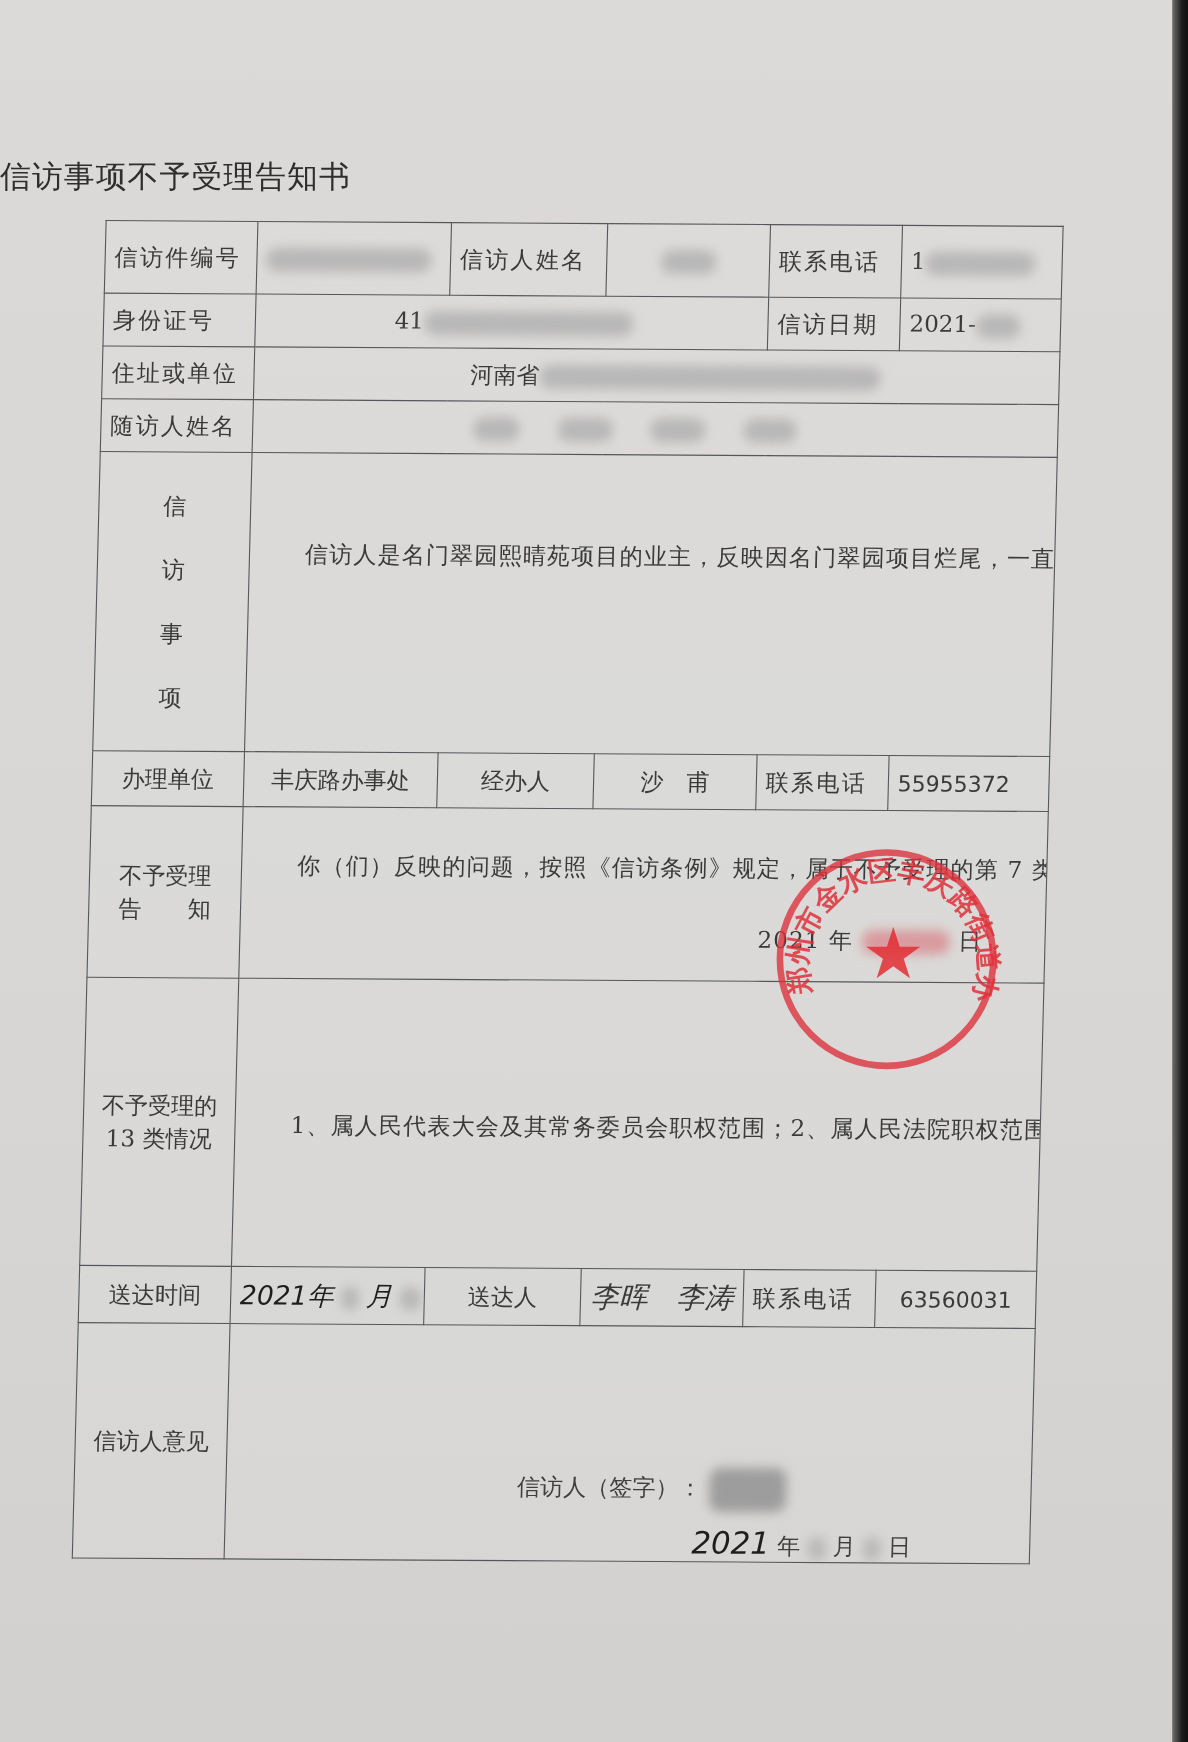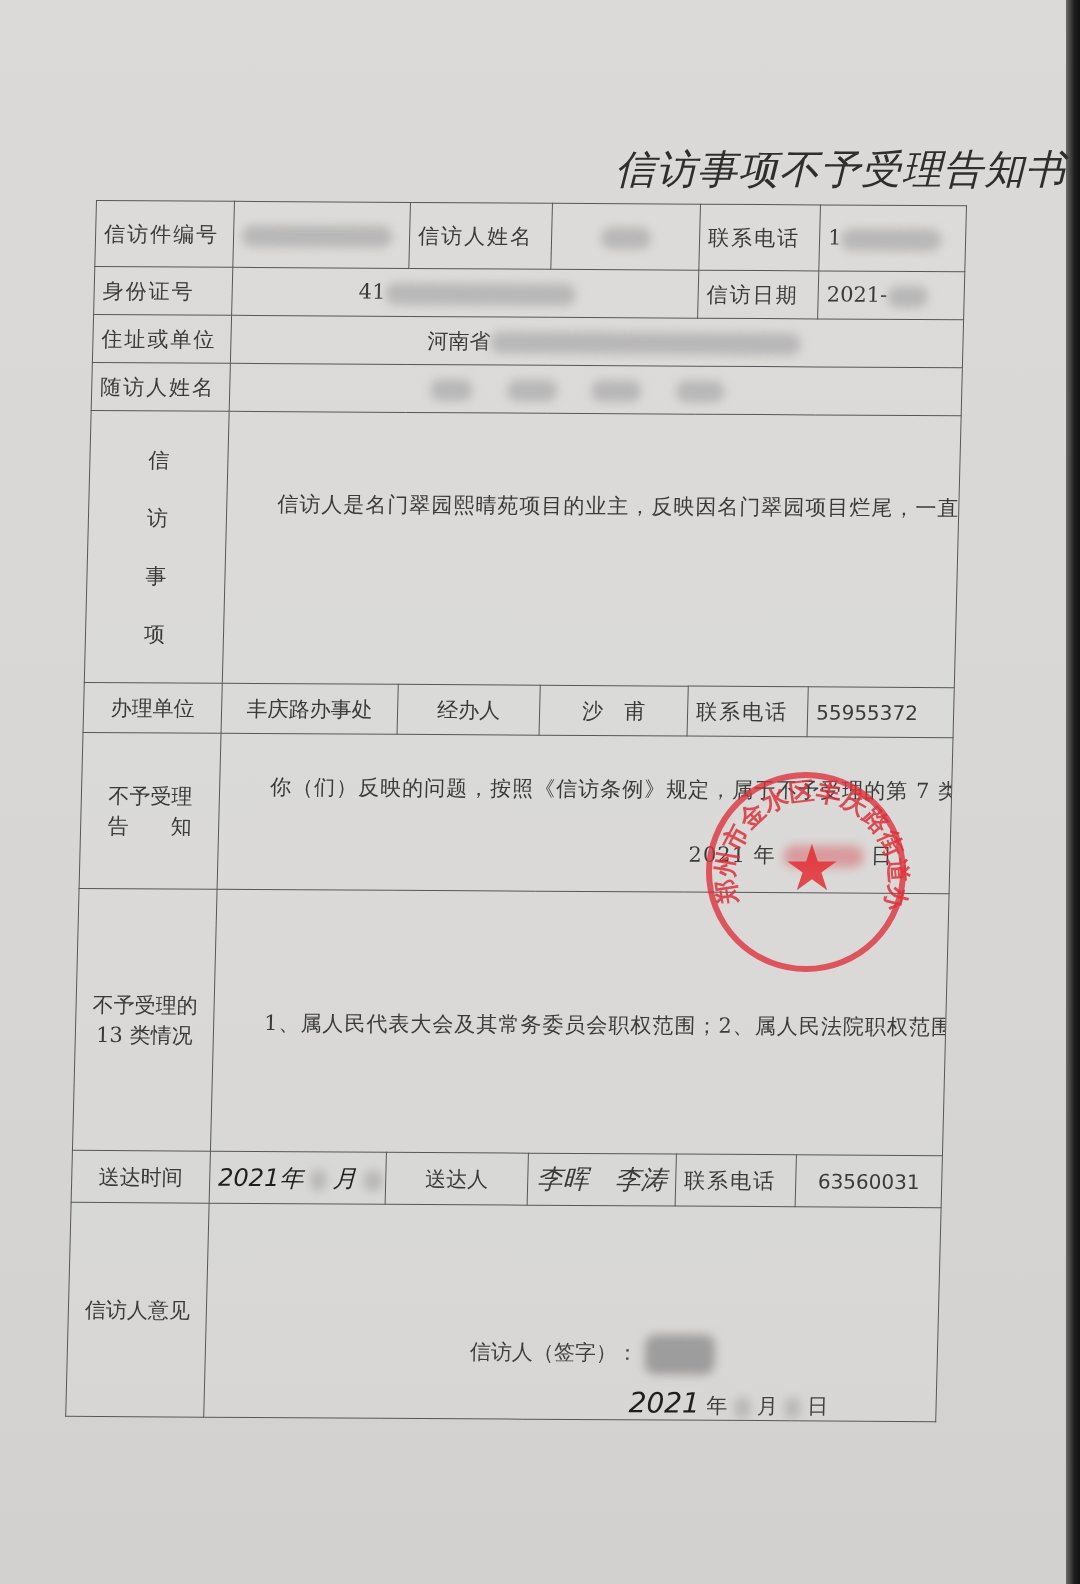--- a/index.html
+++ b/index.html
@@ -12,24 +12,23 @@
   .paper {
     position: absolute; left: 0; top: 0; width: 1066px; height: 1584px;
     background: linear-gradient(180deg, #dcdad9 0%, #d9d8d7 30%, #d7d6d5 60%, #d2d1d0 100%);
   }
   .edge {
     position: absolute; left: 1066px; top: 0; width: 14px; height: 1584px;
     background: linear-gradient(90deg, #6b6b6b 0%, #1d1d1d 60%, #111 100%);
   }
   .title {
     position: absolute; left: 0; width: 1066px; top: 142px;
-    text-align: right; font-size: 40px; letter-spacing: 1px;
+    text-align: left; font-size: 28px; letter-spacing: 1px;
     font-family: "DejaVu Sans", "Liberation Sans", sans-serif;
     color: #2e2e2e;
-    font-style: italic;
   }
   .form {
     position: absolute; left: 96px; top: 200px; width: 870px;
     transform-origin: 0 0;
     transform: rotate(0.35deg) skewX(-1.1deg);
   }
   table.grid {
     border-collapse: collapse; width: 870px; table-layout: fixed;
     background: rgba(224,223,222,0.35);
   }

